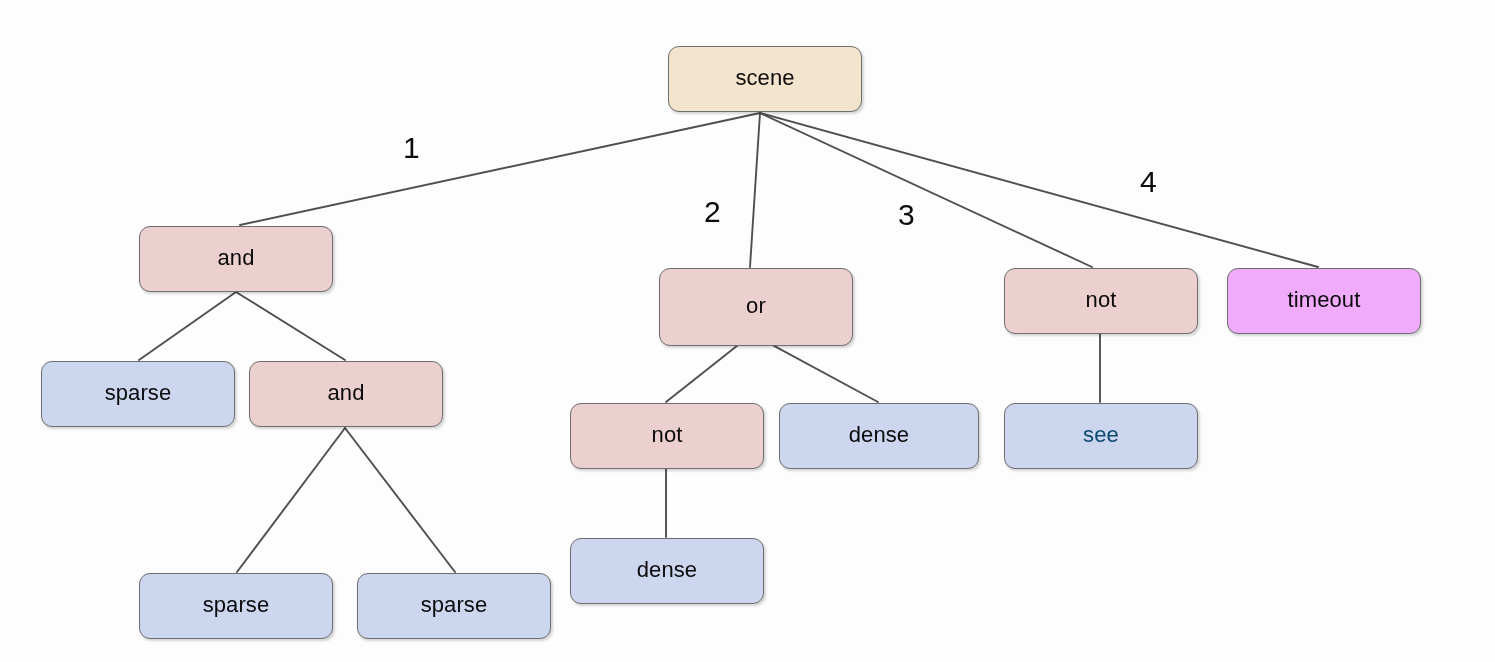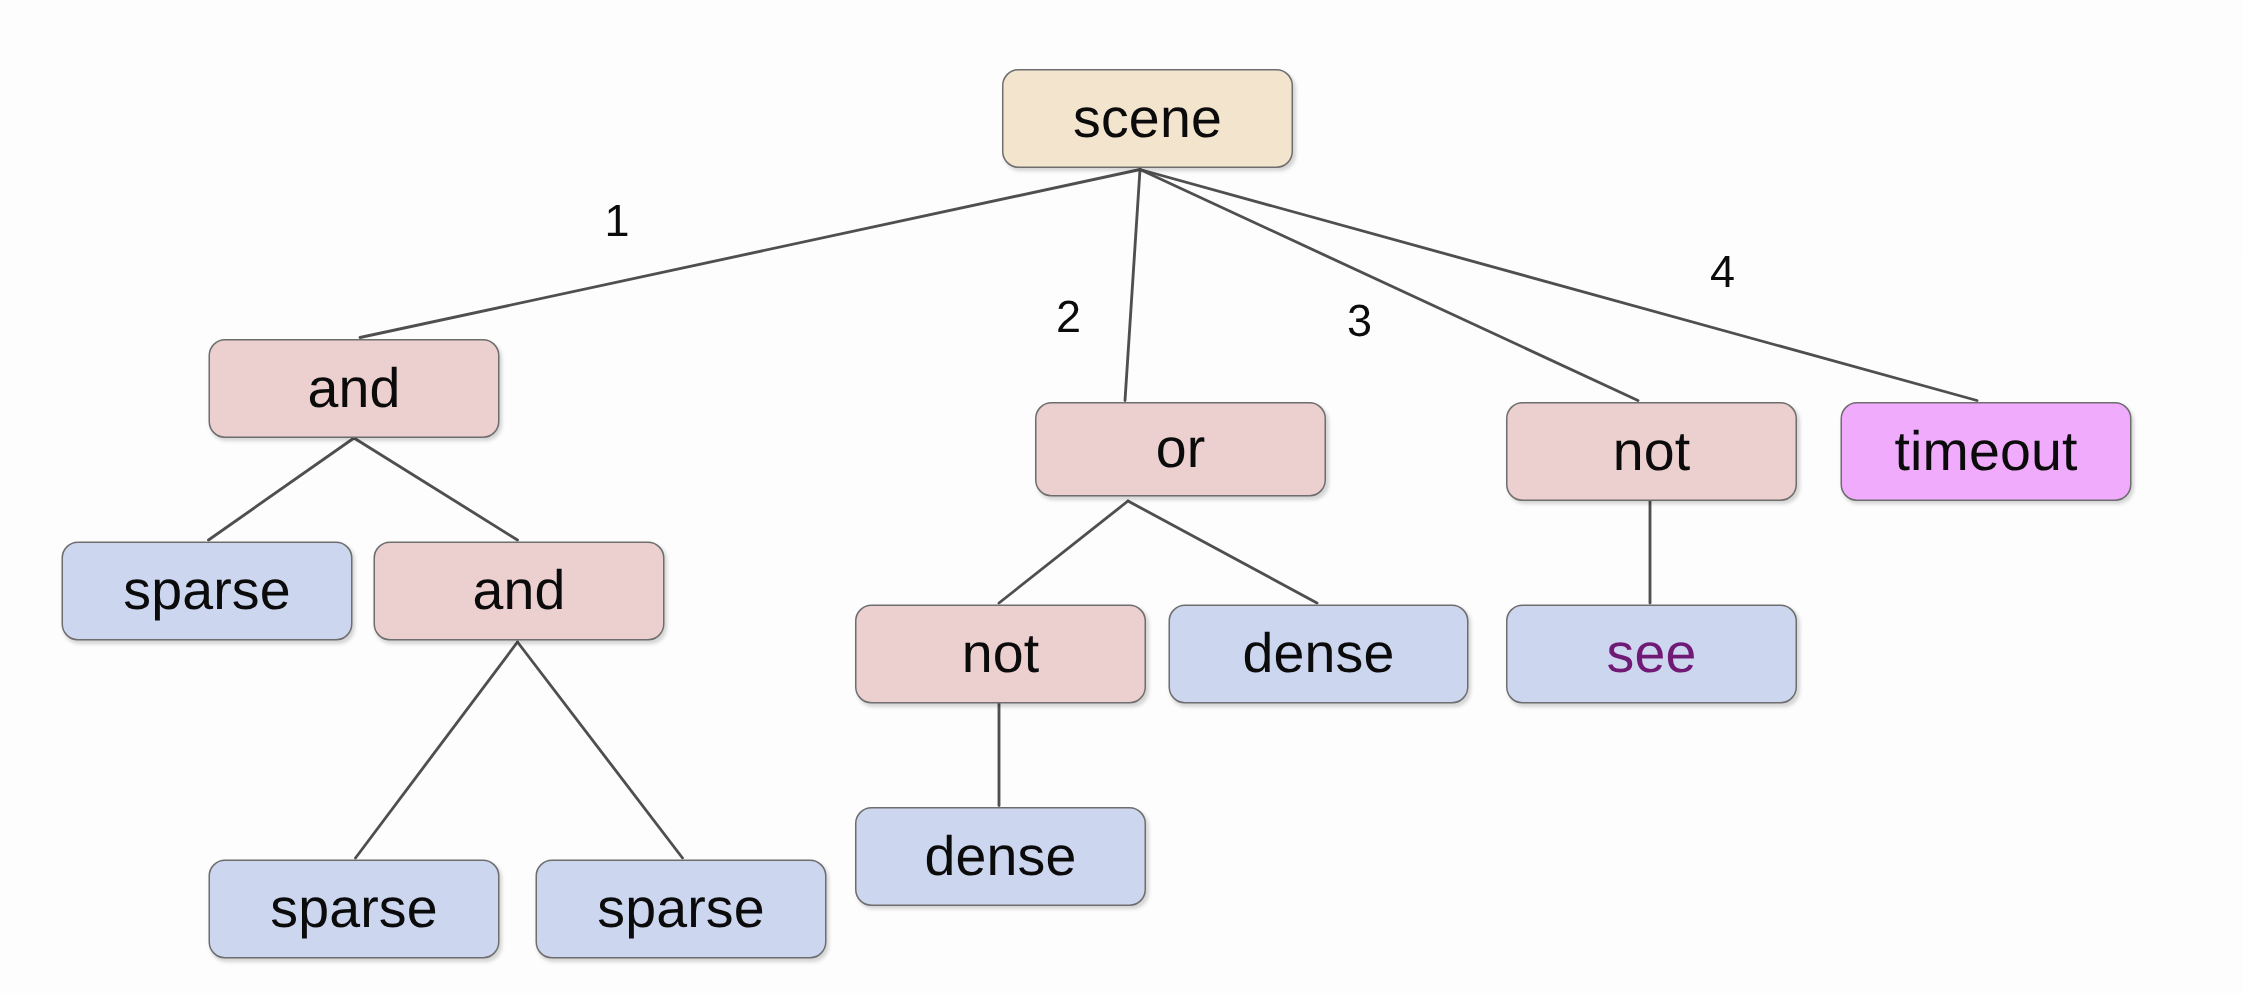--- a/index.html
+++ b/index.html
@@ -25,21 +25,21 @@
   }
   .node {
     position: absolute;
     box-sizing: border-box;
     border: 1.6px solid #6e6e6e;
     border-radius: 11px;
     display: flex;
     align-items: center;
     justify-content: center;
     color: #0b0b0b;
-    font-size: 37px;
+    font-size: 22px;
     line-height: 1;
     letter-spacing: 0.1px;
     box-shadow: 1.5px 2px 2.5px rgba(0,0,0,0.16);
     z-index: 3;
   }
   .node-label {
     transform: translateY(-1px);
     white-space: nowrap;
   }
   .edge-label {
@@ -71,42 +71,42 @@
       <line x1="1100" y1="334" x2="1100" y2="402" stroke="#4f4f4f" stroke-width="1.9" stroke-linecap="round"></line>
     </svg>
 
   <div id="node-layer">
       <div class="node" style="left: 668px; top: 46px; width: 194px; height: 66px; background: rgb(243, 228, 205); border-color: rgb(110, 110, 110); color: rgb(11, 11, 11);">
         <span class="node-label">scene</span>
       </div>
       <div class="node" style="left: 139px; top: 226px; width: 194px; height: 66px; background: rgb(236, 207, 207); border-color: rgb(110, 110, 110); color: rgb(11, 11, 11);">
         <span class="node-label">and</span>
       </div>
-      <div class="node" style="left: 690px; top: 268px; width: 194px; height: 63px; background: rgb(236, 207, 207); border-color: rgb(110, 110, 110); color: rgb(11, 11, 11);">
+      <div class="node" style="left: 659px; top: 268px; width: 194px; height: 78px; background: rgb(236, 207, 207); border-color: rgb(110, 110, 110); color: rgb(11, 11, 11);">
         <span class="node-label">or</span>
       </div>
       <div class="node" style="left: 1004px; top: 268px; width: 194px; height: 66px; background: rgb(236, 207, 207); border-color: rgb(110, 110, 110); color: rgb(11, 11, 11);">
         <span class="node-label">not</span>
       </div>
       <div class="node" style="left: 1227px; top: 268px; width: 194px; height: 66px; background: #f0abfc; border-color: rgb(110, 110, 110); color: rgb(11, 11, 11);">
         <span class="node-label">timeout</span>
       </div>
       <div class="node" style="left: 41px; top: 361px; width: 194px; height: 66px; background: rgb(204, 214, 239); border-color: rgb(110, 110, 110); color: rgb(11, 11, 11);">
         <span class="node-label">sparse</span>
       </div>
       <div class="node" style="left: 249px; top: 361px; width: 194px; height: 66px; background: rgb(236, 207, 207); border-color: rgb(110, 110, 110); color: rgb(11, 11, 11);">
         <span class="node-label">and</span>
       </div>
       <div class="node" style="left: 570px; top: 403px; width: 194px; height: 66px; background: rgb(236, 207, 207); border-color: rgb(110, 110, 110); color: rgb(11, 11, 11);">
         <span class="node-label">not</span>
       </div>
       <div class="node" style="left: 779px; top: 403px; width: 200px; height: 66px; background: rgb(204, 214, 239); border-color: rgb(110, 110, 110); color: rgb(11, 11, 11);">
         <span class="node-label">dense</span>
       </div>
-      <div class="node" style="left: 1004px; top: 403px; width: 194px; height: 66px; background: rgb(204, 214, 239); border-color: rgb(110, 110, 110); color: #701a75;">
+      <div class="node" style="left: 1004px; top: 403px; width: 194px; height: 66px; background: rgb(204, 214, 239); border-color: rgb(110, 110, 110); color: #0c4a6e;">
         <span class="node-label">see</span>
       </div>
       <div class="node" style="left: 570px; top: 538px; width: 194px; height: 66px; background: rgb(204, 214, 239); border-color: rgb(110, 110, 110); color: rgb(11, 11, 11);">
         <span class="node-label">dense</span>
       </div>
       <div class="node" style="left: 139px; top: 573px; width: 194px; height: 66px; background: rgb(204, 214, 239); border-color: rgb(110, 110, 110); color: rgb(11, 11, 11);">
         <span class="node-label">sparse</span>
       </div>
       <div class="node" style="left: 357px; top: 573px; width: 194px; height: 66px; background: rgb(204, 214, 239); border-color: rgb(110, 110, 110); color: rgb(11, 11, 11);">
         <span class="node-label">sparse</span>

